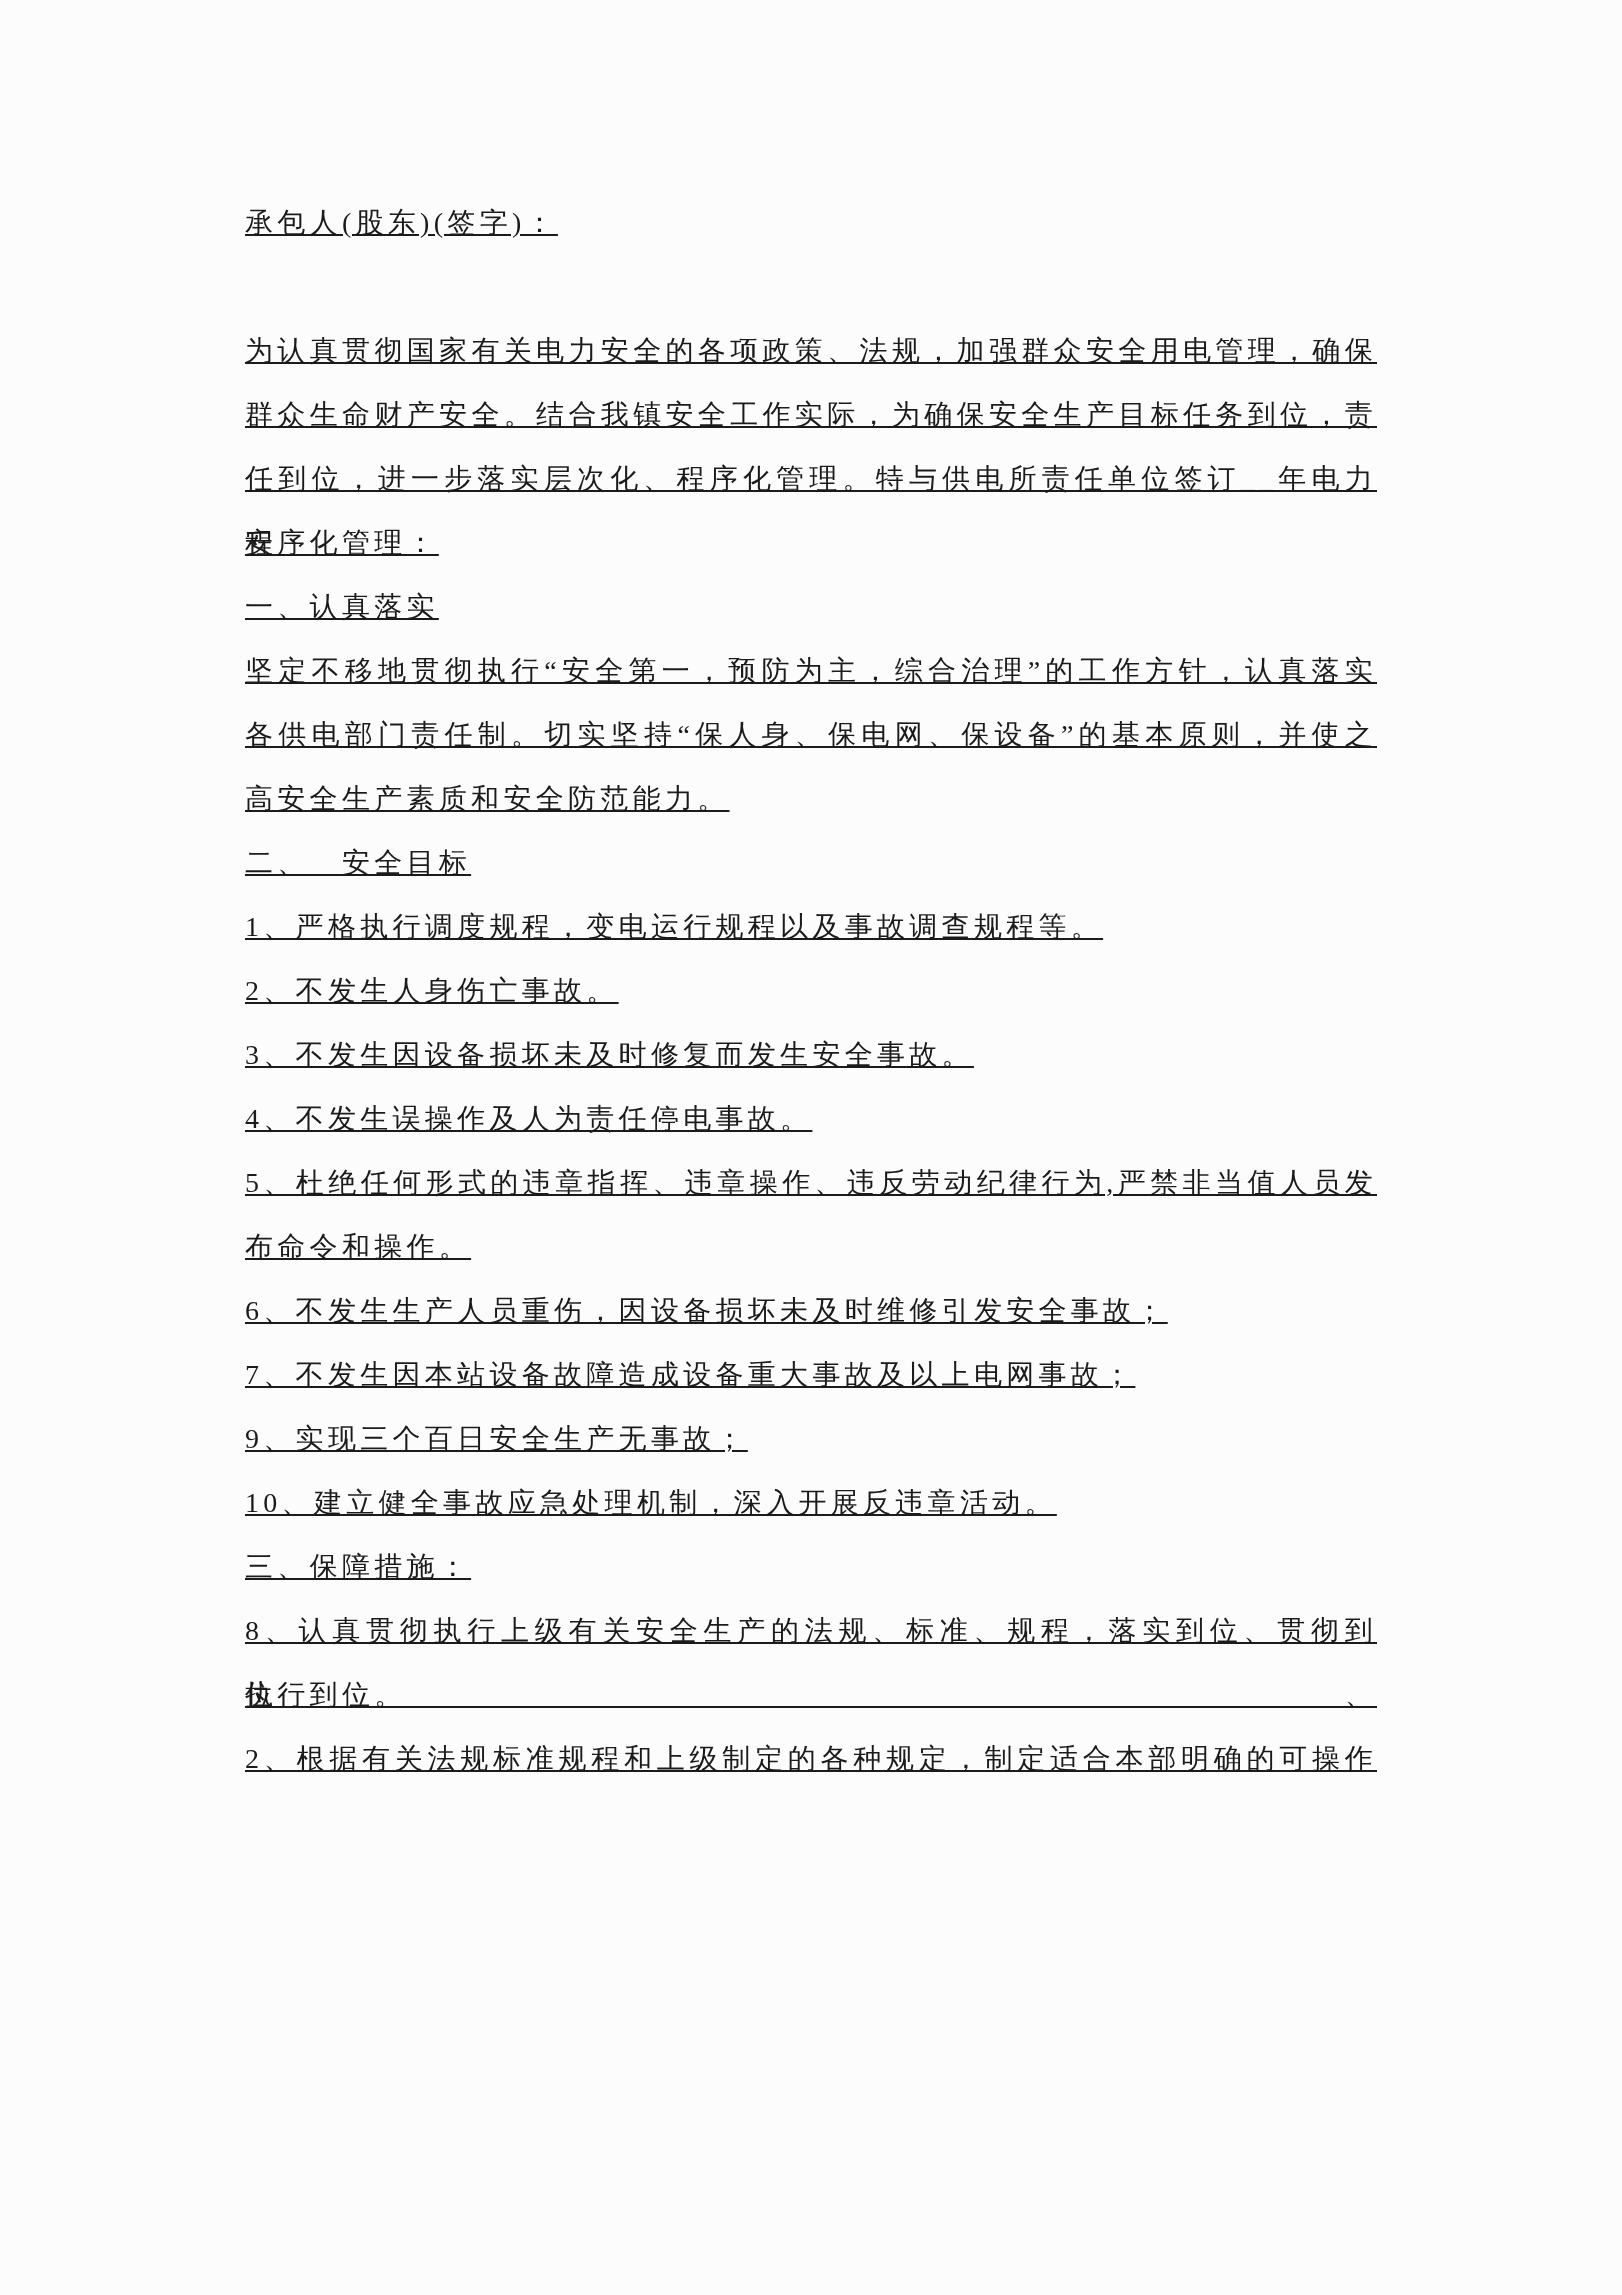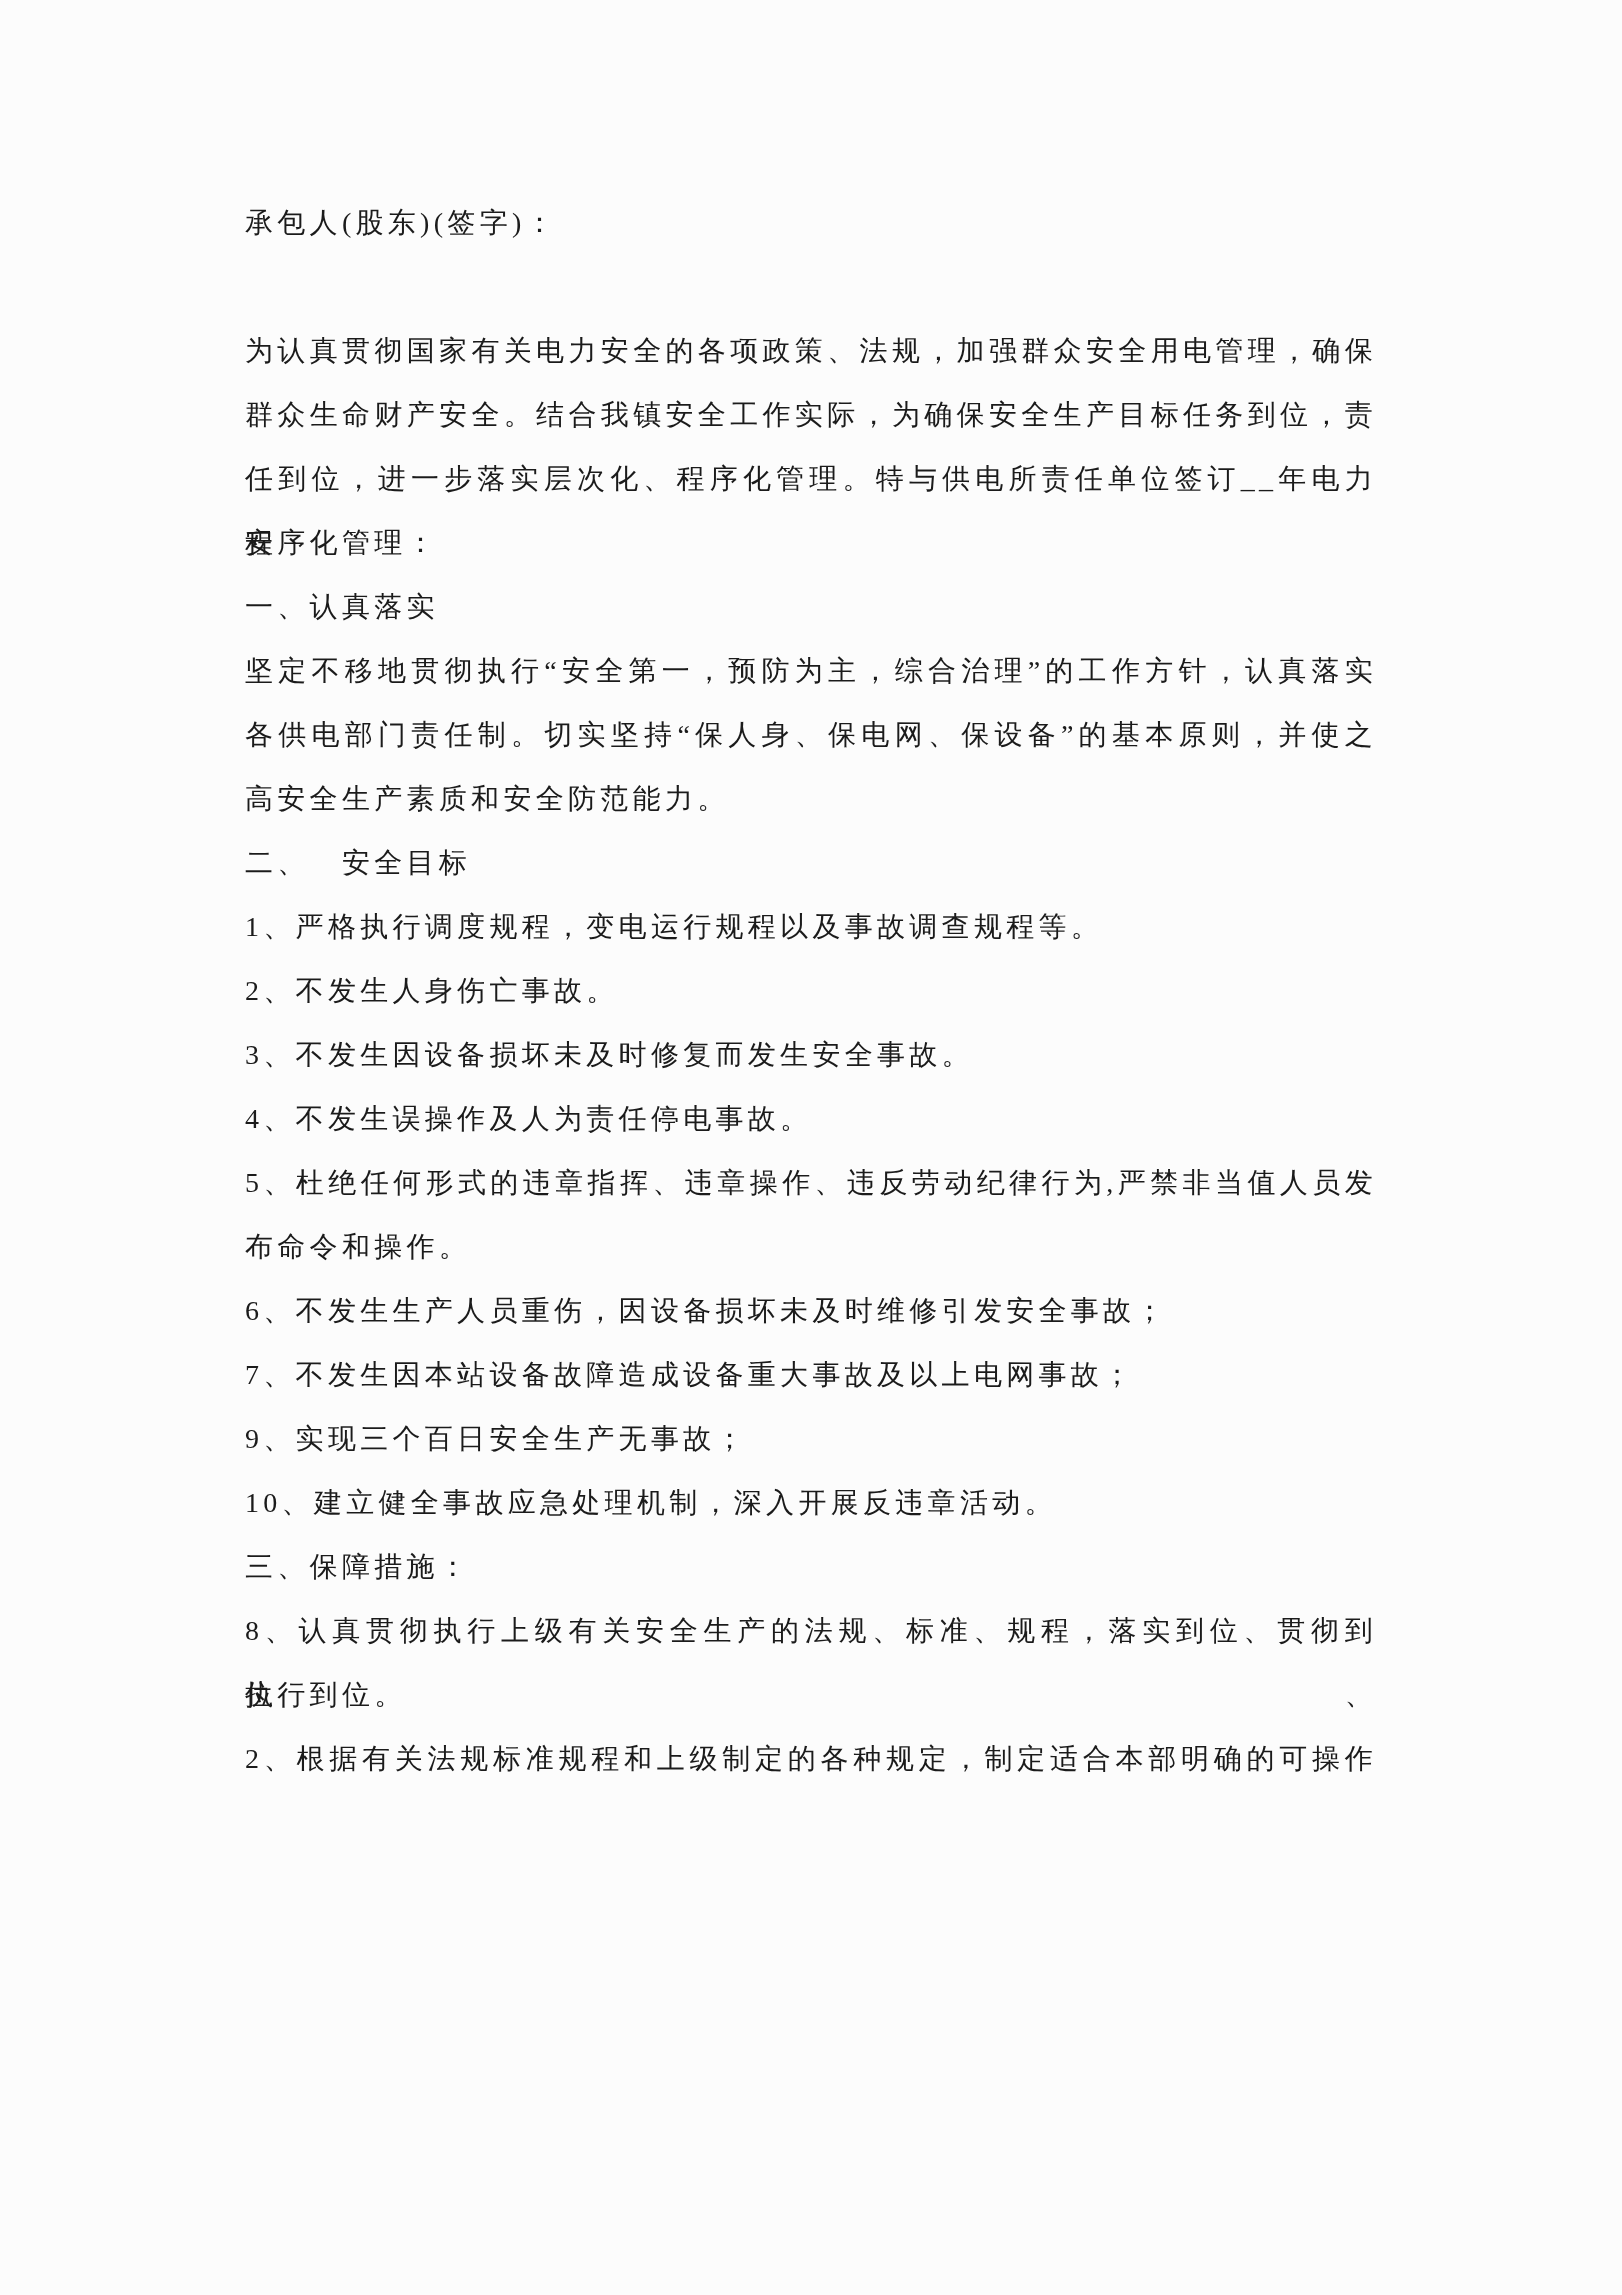--- a/index.html
+++ b/index.html
@@ -16,20 +16,21 @@
   .doc {
     position: absolute;
     left: 245px;
     top: 191px;
     width: 1132px;
     color: #1b1b1b;
     font-size: 28px;
     line-height: 64px;
     letter-spacing: 4.3px;
     font-weight: normal;
+    text-decoration: underline;
   }
   .line {
     height: 64px;
     white-space: pre;
     text-align: left;
   }
   .line.j {
     white-space: normal;
     text-align: justify;
     text-align-last: justify;

